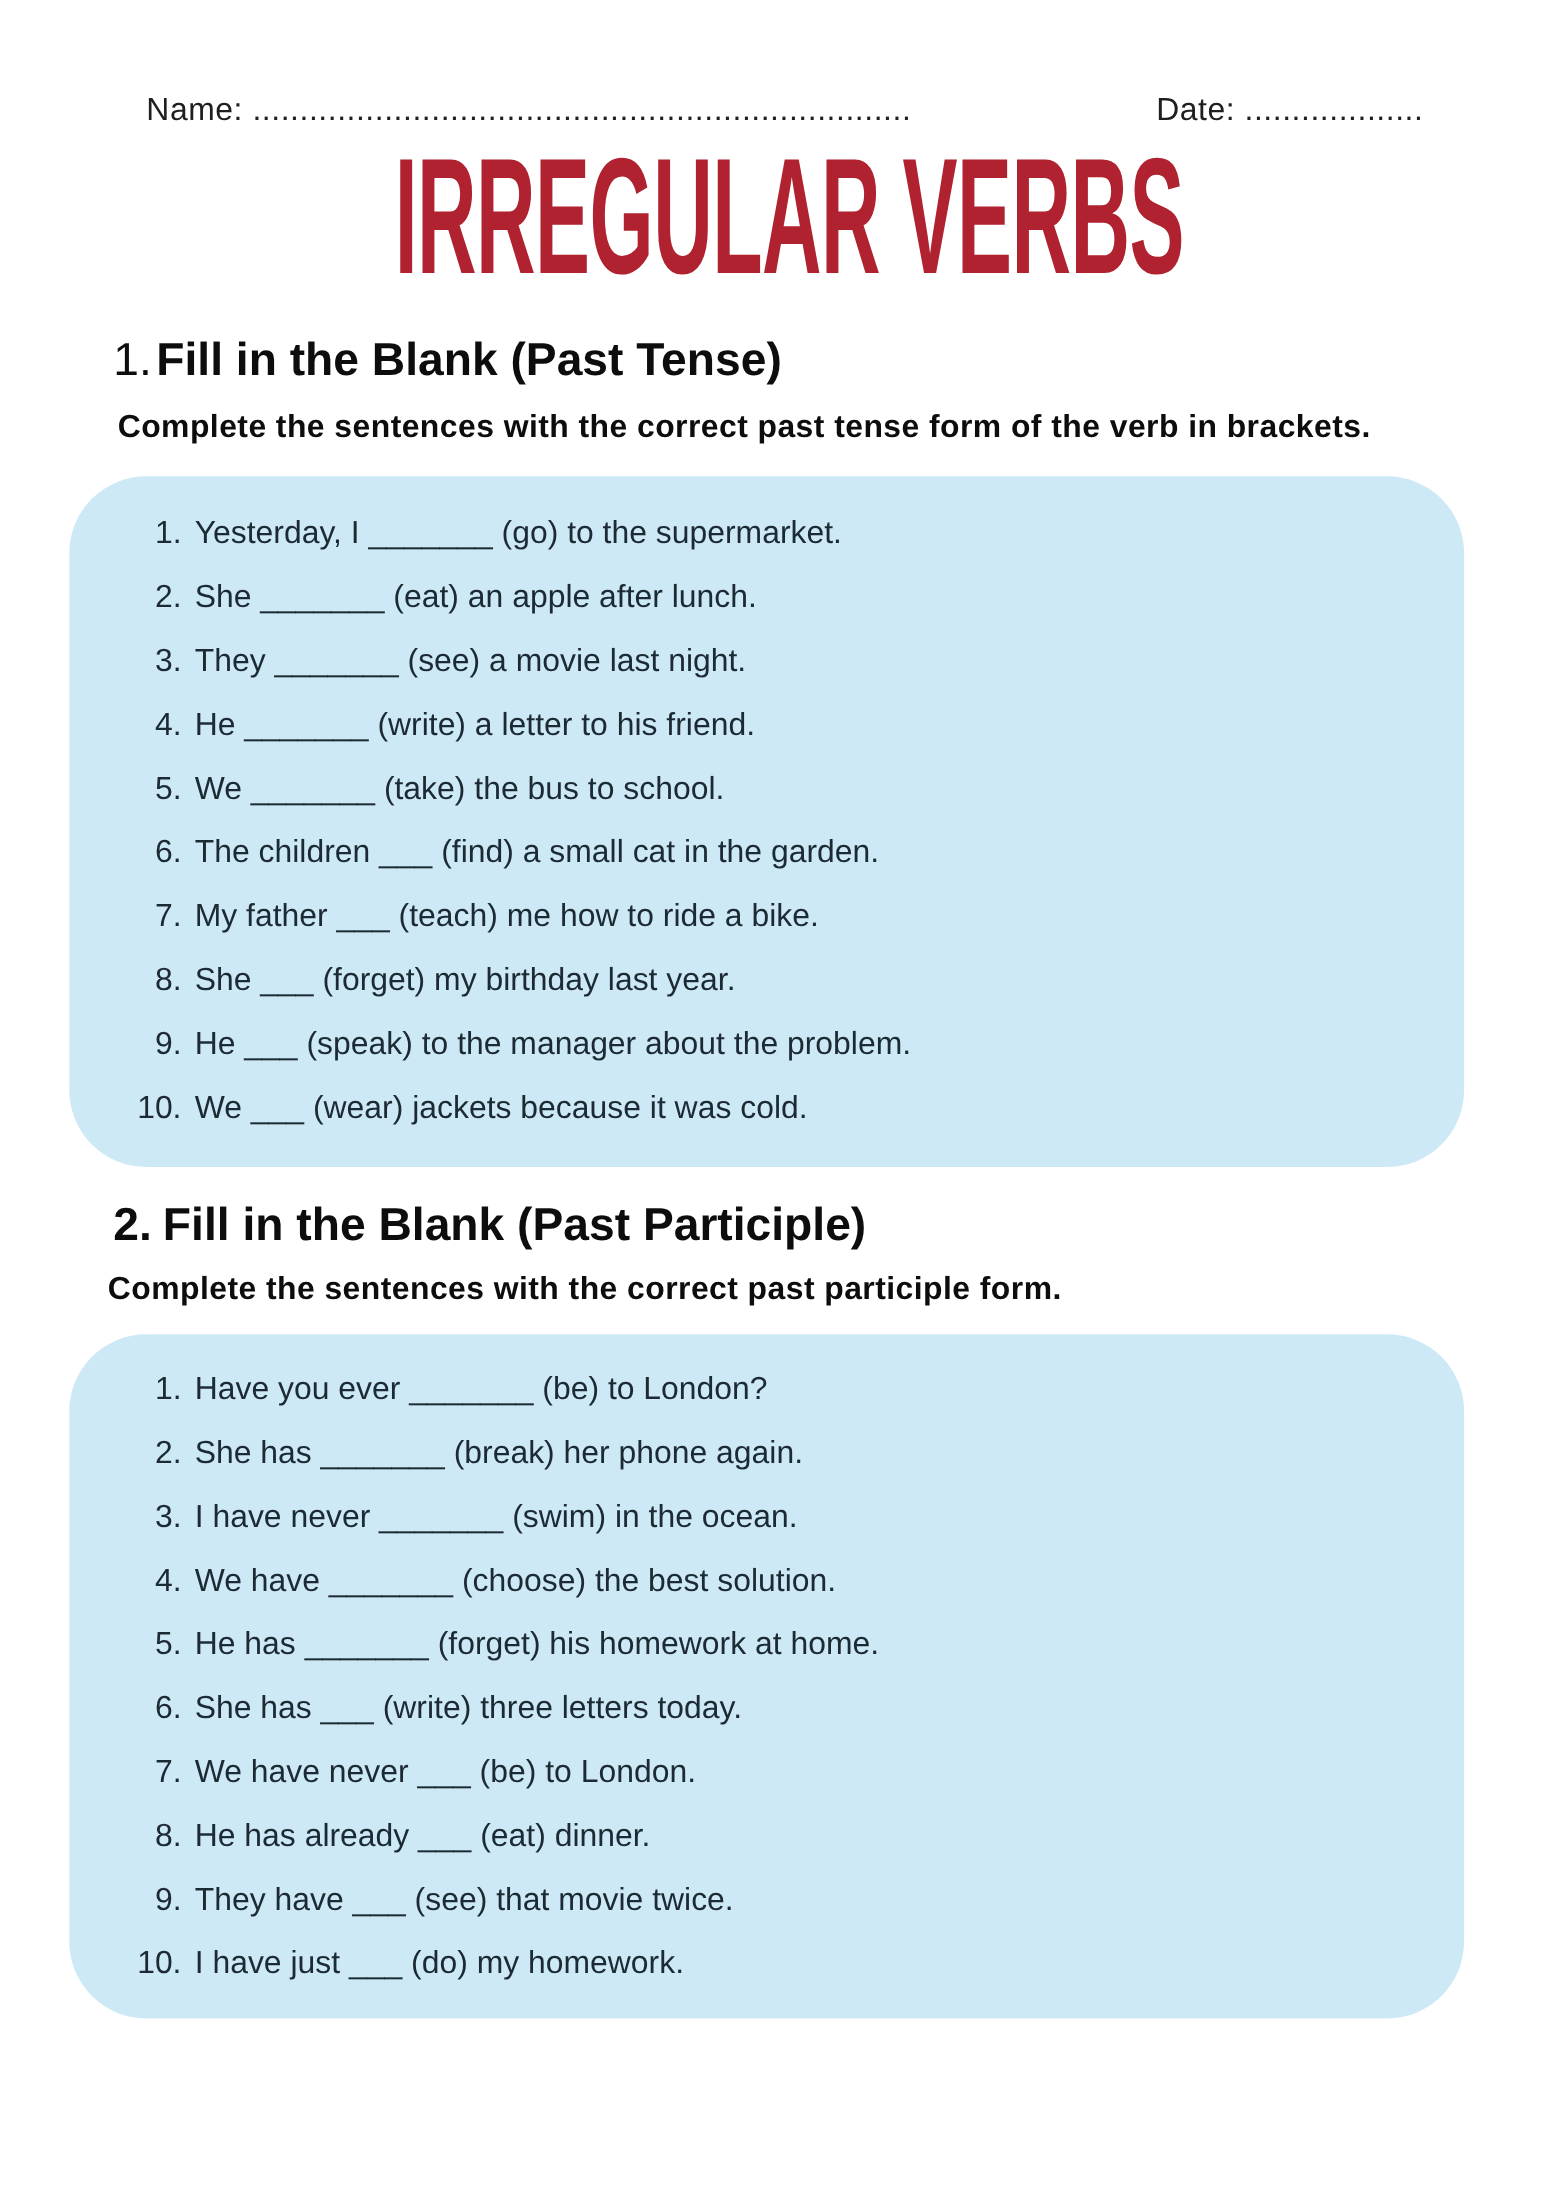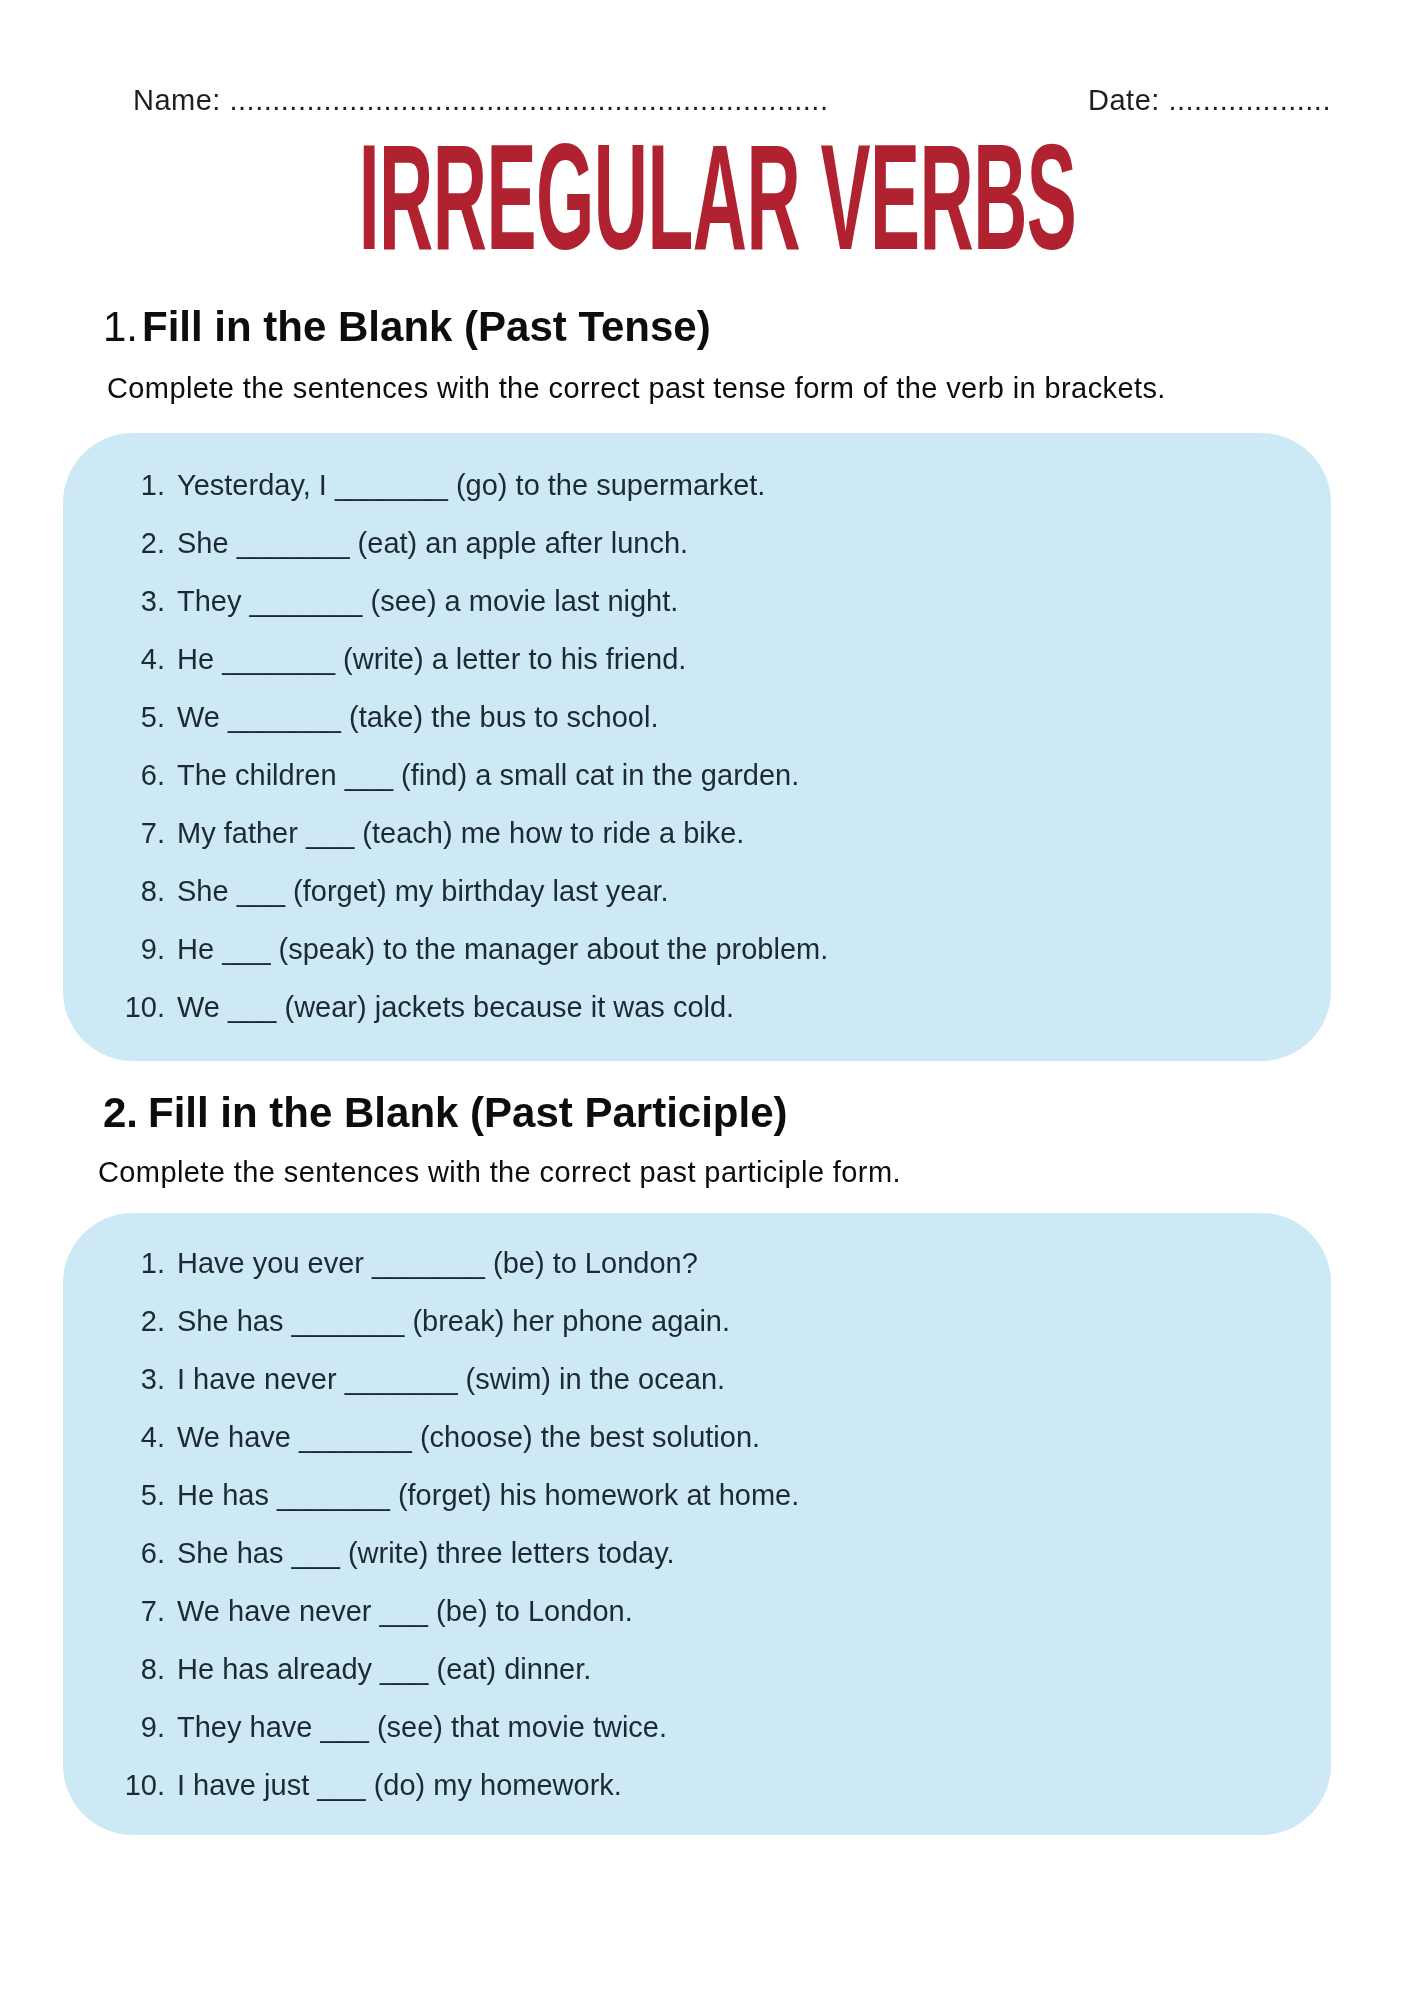--- a/index.html
+++ b/index.html
@@ -11,21 +11,21 @@
     overflow:hidden;
     font-family:"Liberation Sans", sans-serif;
     color:#1a1a1a;
     --accent:#b0222f;
     --panel:#cde9f6;
     --ink:#1c2a33;
   }
   .header-row{
     display:flex;
     justify-content:space-between;
-    padding:84px 83px 0 133px;
+    padding:84px 120px 0 133px;
     font-size:29px;
     letter-spacing:0.5px;
     color:#1f1f1f;
     white-space:nowrap;
   }
   .title-row{
     text-align:center;
     height:158px;
     line-height:158px;
     white-space:nowrap;
@@ -48,21 +48,21 @@
     color:#0d0d0d;
     white-space:nowrap;
   }
   .section-heading .sec-title{font-weight:700;}
   .sec-num{font-weight:700;margin-right:10px;}
   .sec-num.light{font-weight:400;margin-right:4px;}
   .instruction{
     margin:20px 0 0 107px;
     font-size:29px;
     line-height:38px;
-    font-weight:400;
+    font-weight:700;
     letter-spacing:0.4px;
     color:#0d0d0d;
     white-space:nowrap;
   }
   .instruction.second{margin-top:18px;margin-left:98px;}
   .panel{
     box-sizing:border-box;
     margin:26px 0 0 63px;
     width:1268px;
     height:628px;

